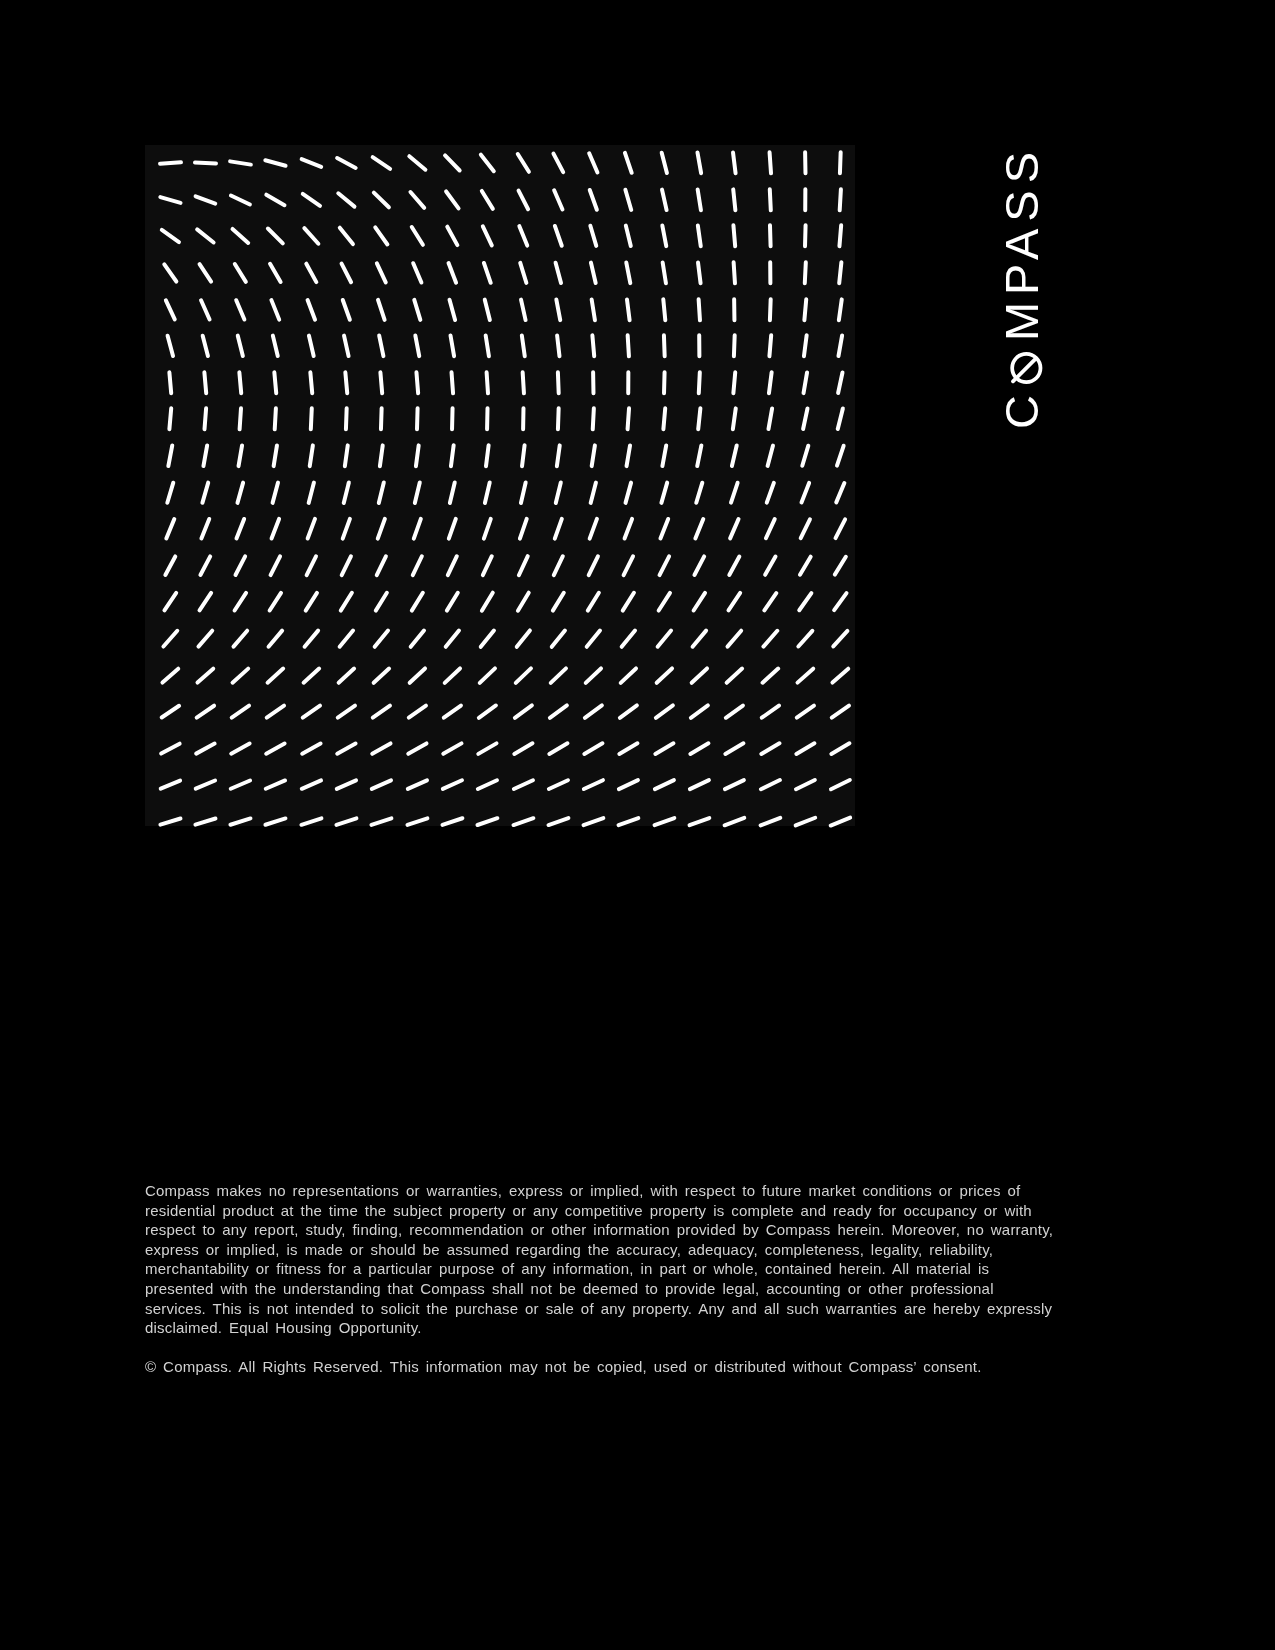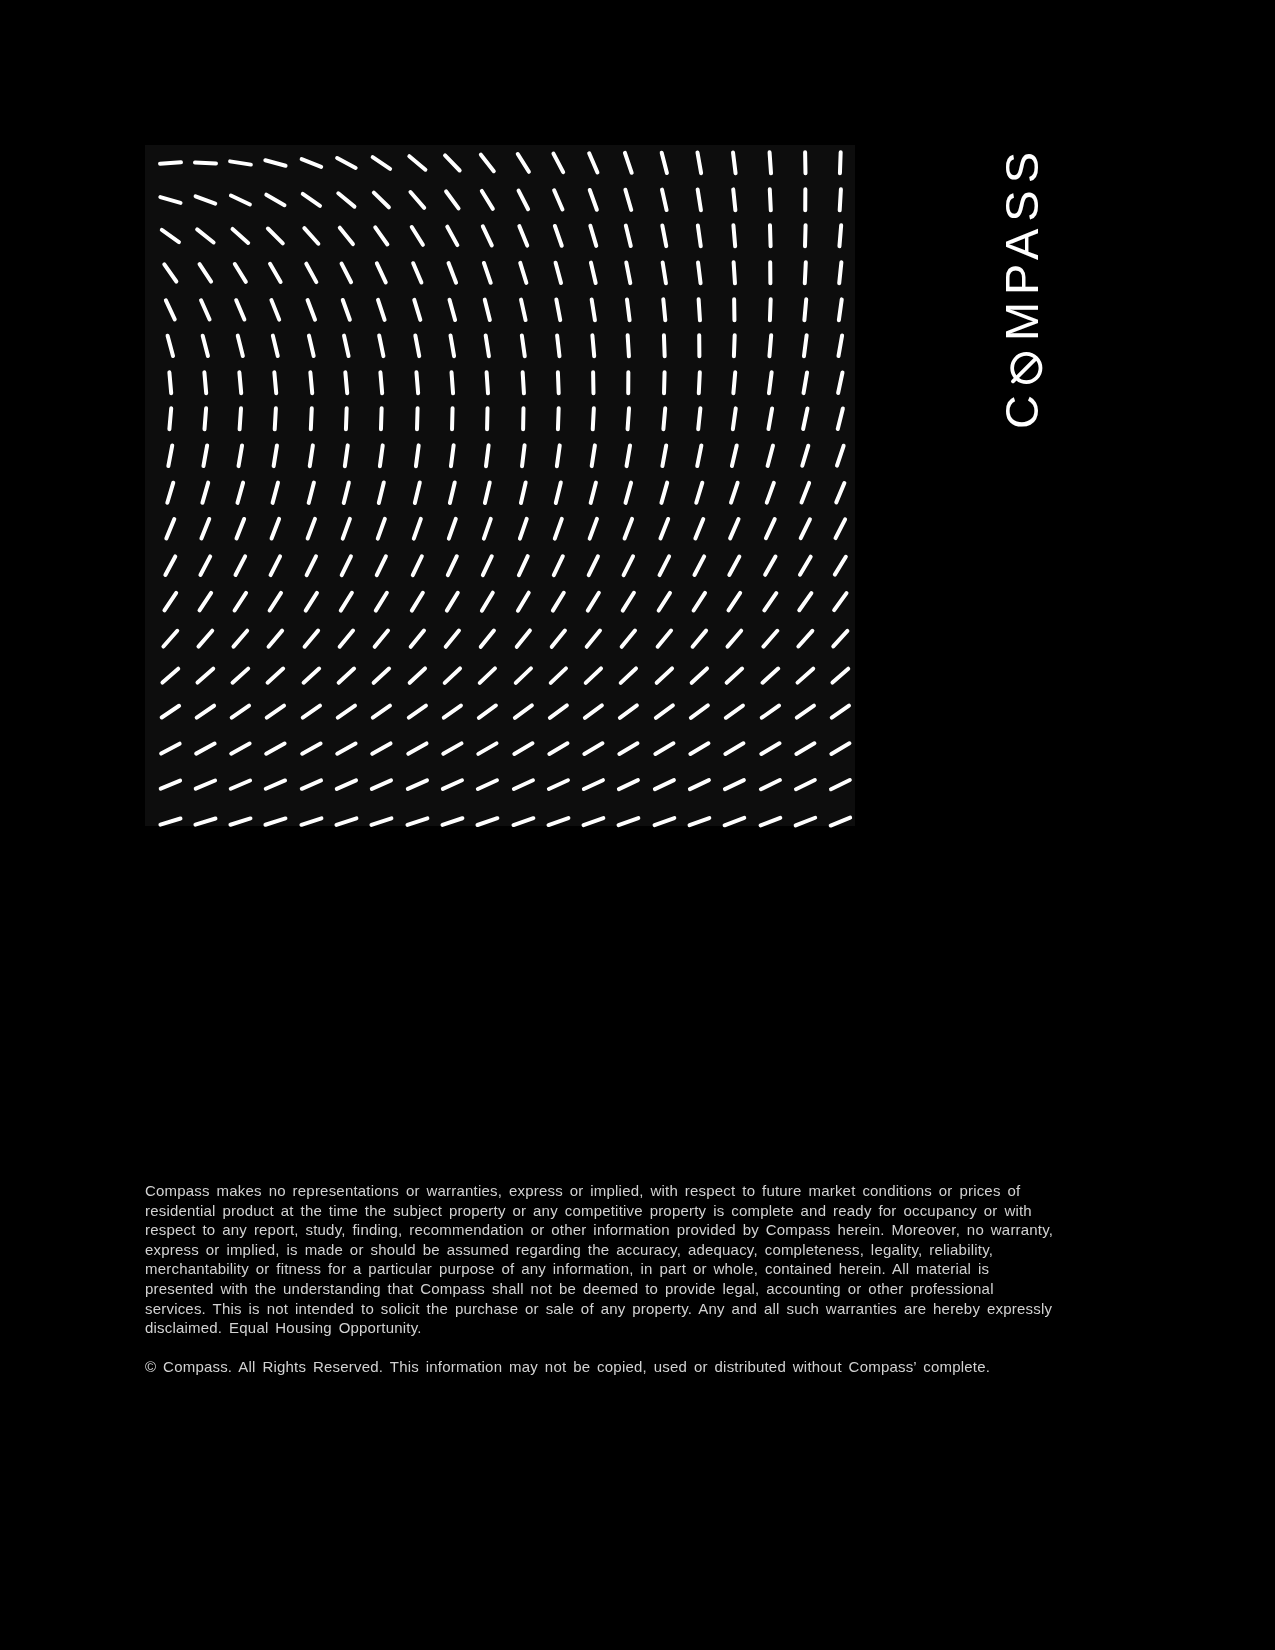--- a/index.html
+++ b/index.html
@@ -446,16 +446,16 @@
       <svg viewBox="0 0 48 48" width="40" height="40">
         <circle cx="24" cy="25" r="17" fill="none" stroke="#ffffff" stroke-width="4.5"></circle>
         <line x1="8" y1="9" x2="35" y2="36" stroke="#ffffff" stroke-width="4.5" stroke-linecap="round"></line>
       </svg>
     </span>
     <span class="ltr">MPASS</span>
   </div>
 
   <div class="bottom-text">
     <div class="disclaimer">Compass makes no representations or warranties, express or implied, with respect to future market conditions or prices of residential product at the time the subject property or any competitive property is complete and ready for occupancy or with respect to any report, study, finding, recommendation or other information provided by Compass herein. Moreover, no warranty, express or implied, is made or should be assumed regarding the accuracy, adequacy, completeness, legality, reliability, merchantability or fitness for a particular purpose of any information, in part or whole, contained herein. All material is presented with the understanding that Compass shall not be deemed to provide legal, accounting or other professional services. This is not intended to solicit the purchase or sale of any property. Any and all such warranties are hereby expressly disclaimed. Equal Housing Opportunity.</div>
-    <div class="copyright">© Compass. All Rights Reserved. This information may not be copied, used or distributed without Compass’ complete.</div>
+    <div class="copyright">© Compass. All Rights Reserved. This information may not be copied, used or distributed without Compass’ consent.</div>
   </div>
 
 </div>
 
 </body></html>

